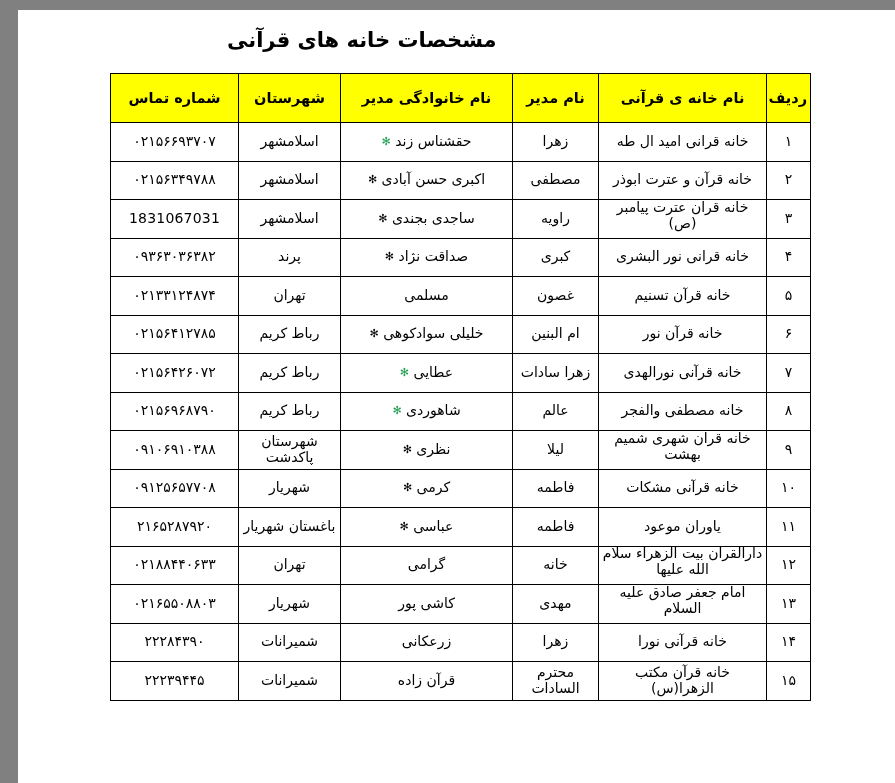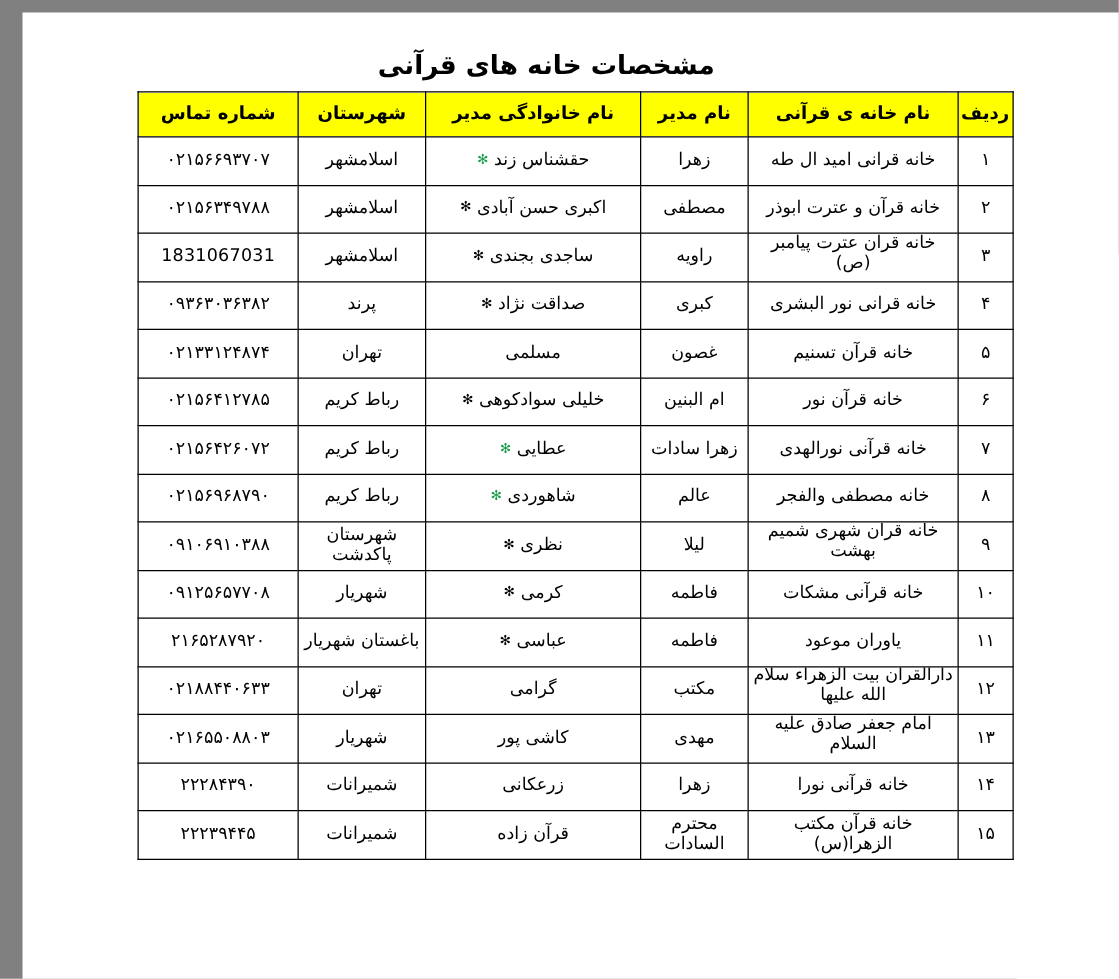--- a/index.html
+++ b/index.html
@@ -21,22 +21,21 @@
     width: 877px;
     height: 773px;
     background: #ffffff;
     box-sizing: border-box;
   }
   .title-wrap {
     position: absolute;
     right: 248px;
     top: 18px;
     width: 420px;
-    text-align: center;
-    margin-top: 12px;
+    text-align: left;
   }
   .doc-title {
     font-family: "DejaVu Sans", "Liberation Sans", sans-serif;
     font-size: 21px;
     font-weight: bold;
     color: #000000;
     letter-spacing: 0px;
     white-space: nowrap;
     direction: rtl;
   }
@@ -60,21 +59,21 @@
     vertical-align: middle;
     color: #000000;
     overflow: hidden;
     padding: 0 3px;
     box-sizing: border-box;
   }
   table.qtable thead th {
     background: #ffff00;
     font-size: 14.5px;
     font-weight: bold;
-    height: 36px;
+    height: 49px;
     line-height: 1.15;
   }
   table.qtable tbody td {
     background: #ffffff;
     font-size: 14px;
     font-weight: normal;
     height: 38.5px;
     line-height: 1.12;
   }
   
@@ -229,21 +228,21 @@
             <td class="cell-mgr">فاطمه</td>
             <td class="cell-sur">عباسی <span class="star star-black">✻</span></td>
             <td class="cell-city">باغستان شهریار</td>
             <td class="cell-phone">۲۱۶۵۲۸۷۹۲۰</td>
           </tr>
           <tr>
             <td class="cell-radif">۱۲</td>
             <td class="cell-name overflow-cell">
               <span class="ovf">دارالقران بیت الزهراء سلام الله علیها</span>
             </td>
-            <td class="cell-mgr">مکتب</td>
+            <td class="cell-mgr">خانه</td>
             <td class="cell-sur">گرامی</td>
             <td class="cell-city">تهران</td>
             <td class="cell-phone">۰۲۱۸۸۴۴۰۶۳۳</td>
           </tr>
           <tr>
             <td class="cell-radif">۱۳</td>
             <td class="cell-name overflow-cell">
               <span class="ovf">امام جعفر صادق علیه السلام</span>
             </td>
             <td class="cell-mgr">مهدی</td>

